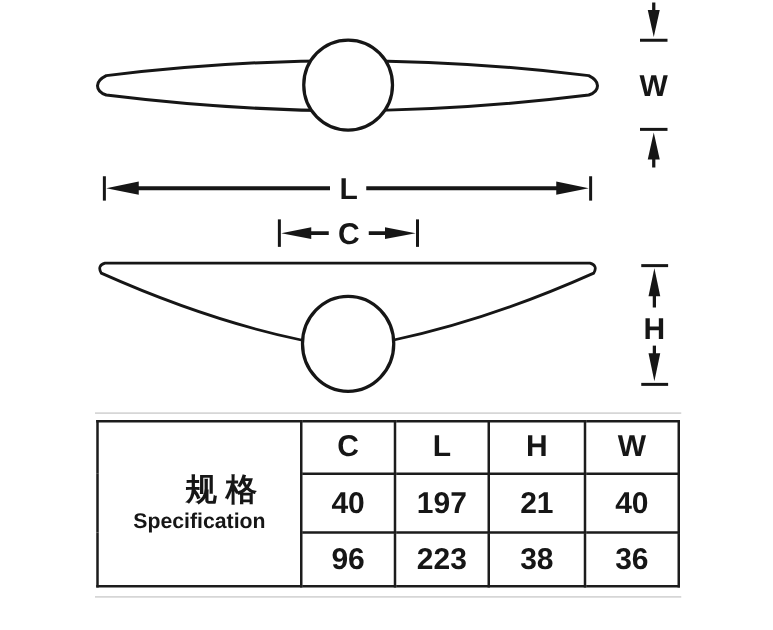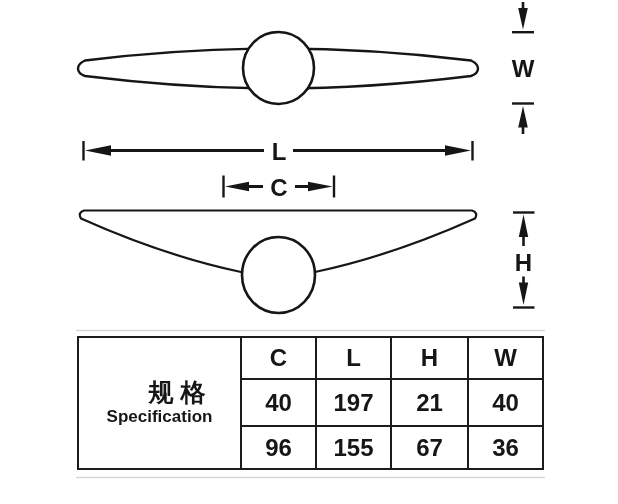--- a/index.html
+++ b/index.html
@@ -137,20 +137,20 @@
       <td>W</td>
     </tr>
     <tr class="row-a">
       <td>40</td>
       <td>197</td>
       <td>21</td>
       <td>40</td>
     </tr>
     <tr class="row-b">
       <td>96</td>
-      <td>155</td>
-      <td>67</td>
+      <td>223</td>
+      <td>38</td>
       <td>36</td>
     </tr>
   </tbody>
     </table>
 
 </div>
 
 </body></html>

